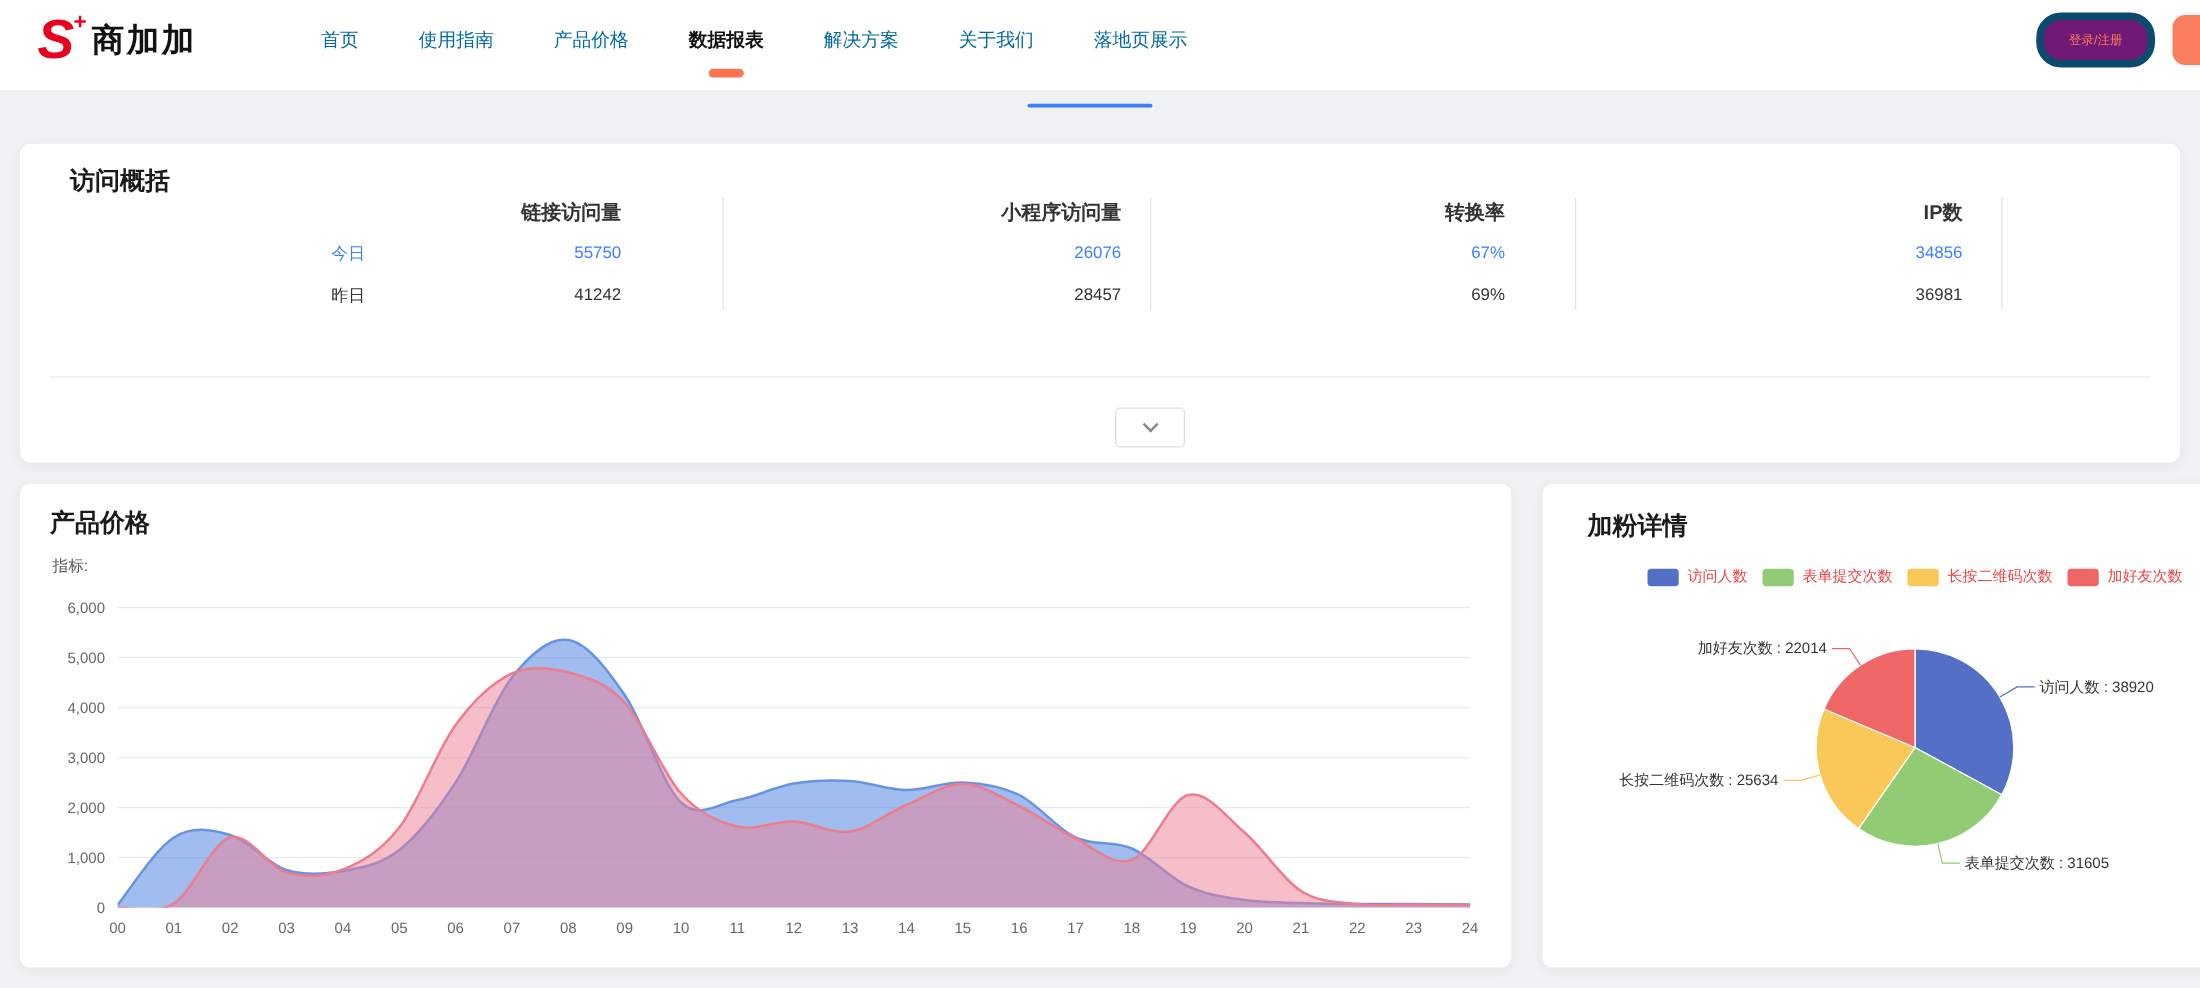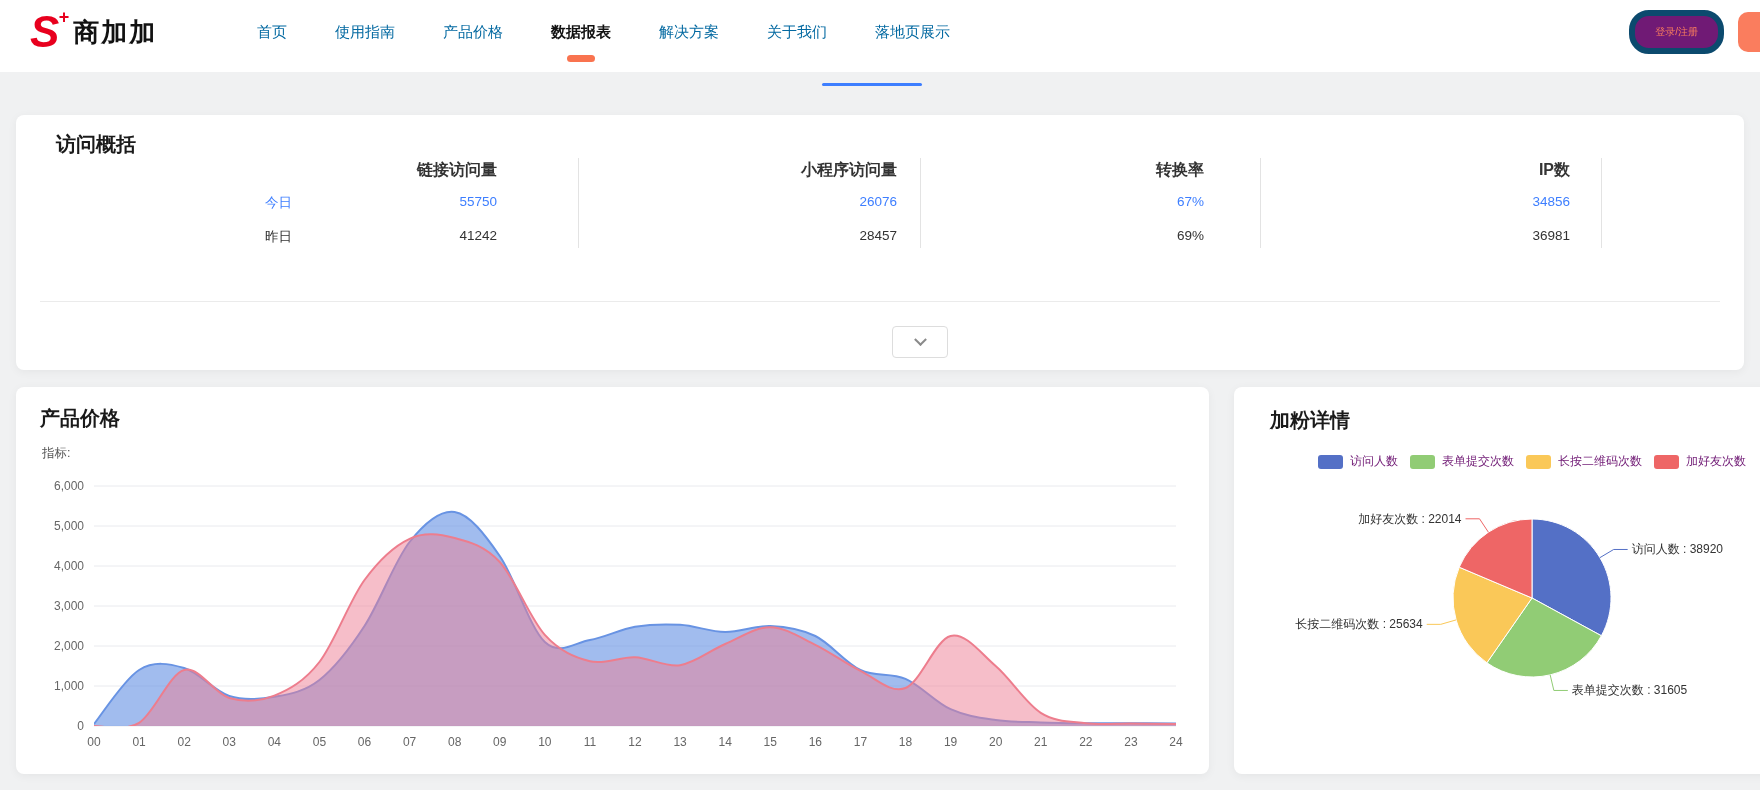--- a/index.html
+++ b/index.html
@@ -68,21 +68,21 @@
   }
   .chev { width:9px; height:9px; border-right:2px solid #8a8a8a; border-bottom:2px solid #8a8a8a; transform:rotate(45deg) translate(-2px,-2px); }
   
   .indicator-label { position:absolute; left:26px; top:58px; font-size:12.5px; color:#555; }
   #trend-svg { position:absolute; left:8px; top:85px; }
   .tick-label { font-size:12px; fill:#666; }
   
   .legend-row { position:absolute; left:84px; top:66px; display:flex; align-items:center; }
   .legend-item { display:flex; align-items:center; margin-right:12px; cursor:pointer; }
   .legend-swatch { width:25px; height:14px; border-radius:3px; margin-right:7px; }
-  .legend-label { font-size:12px; color:#701a75; white-space:nowrap; }
+  .legend-label { font-size:12px; color:#ef4444; white-space:nowrap; }
   #pie-svg { position:absolute; left:12px; top:92px; }
   .pie-label { font-size:12px; fill:#333; }
 </style>
 </head>
 <body>
 
 <div class="navbar">
   <div class="logo">
     <span class="logo-s">
       <span>S</span><span class="logo-plus">+</span>

